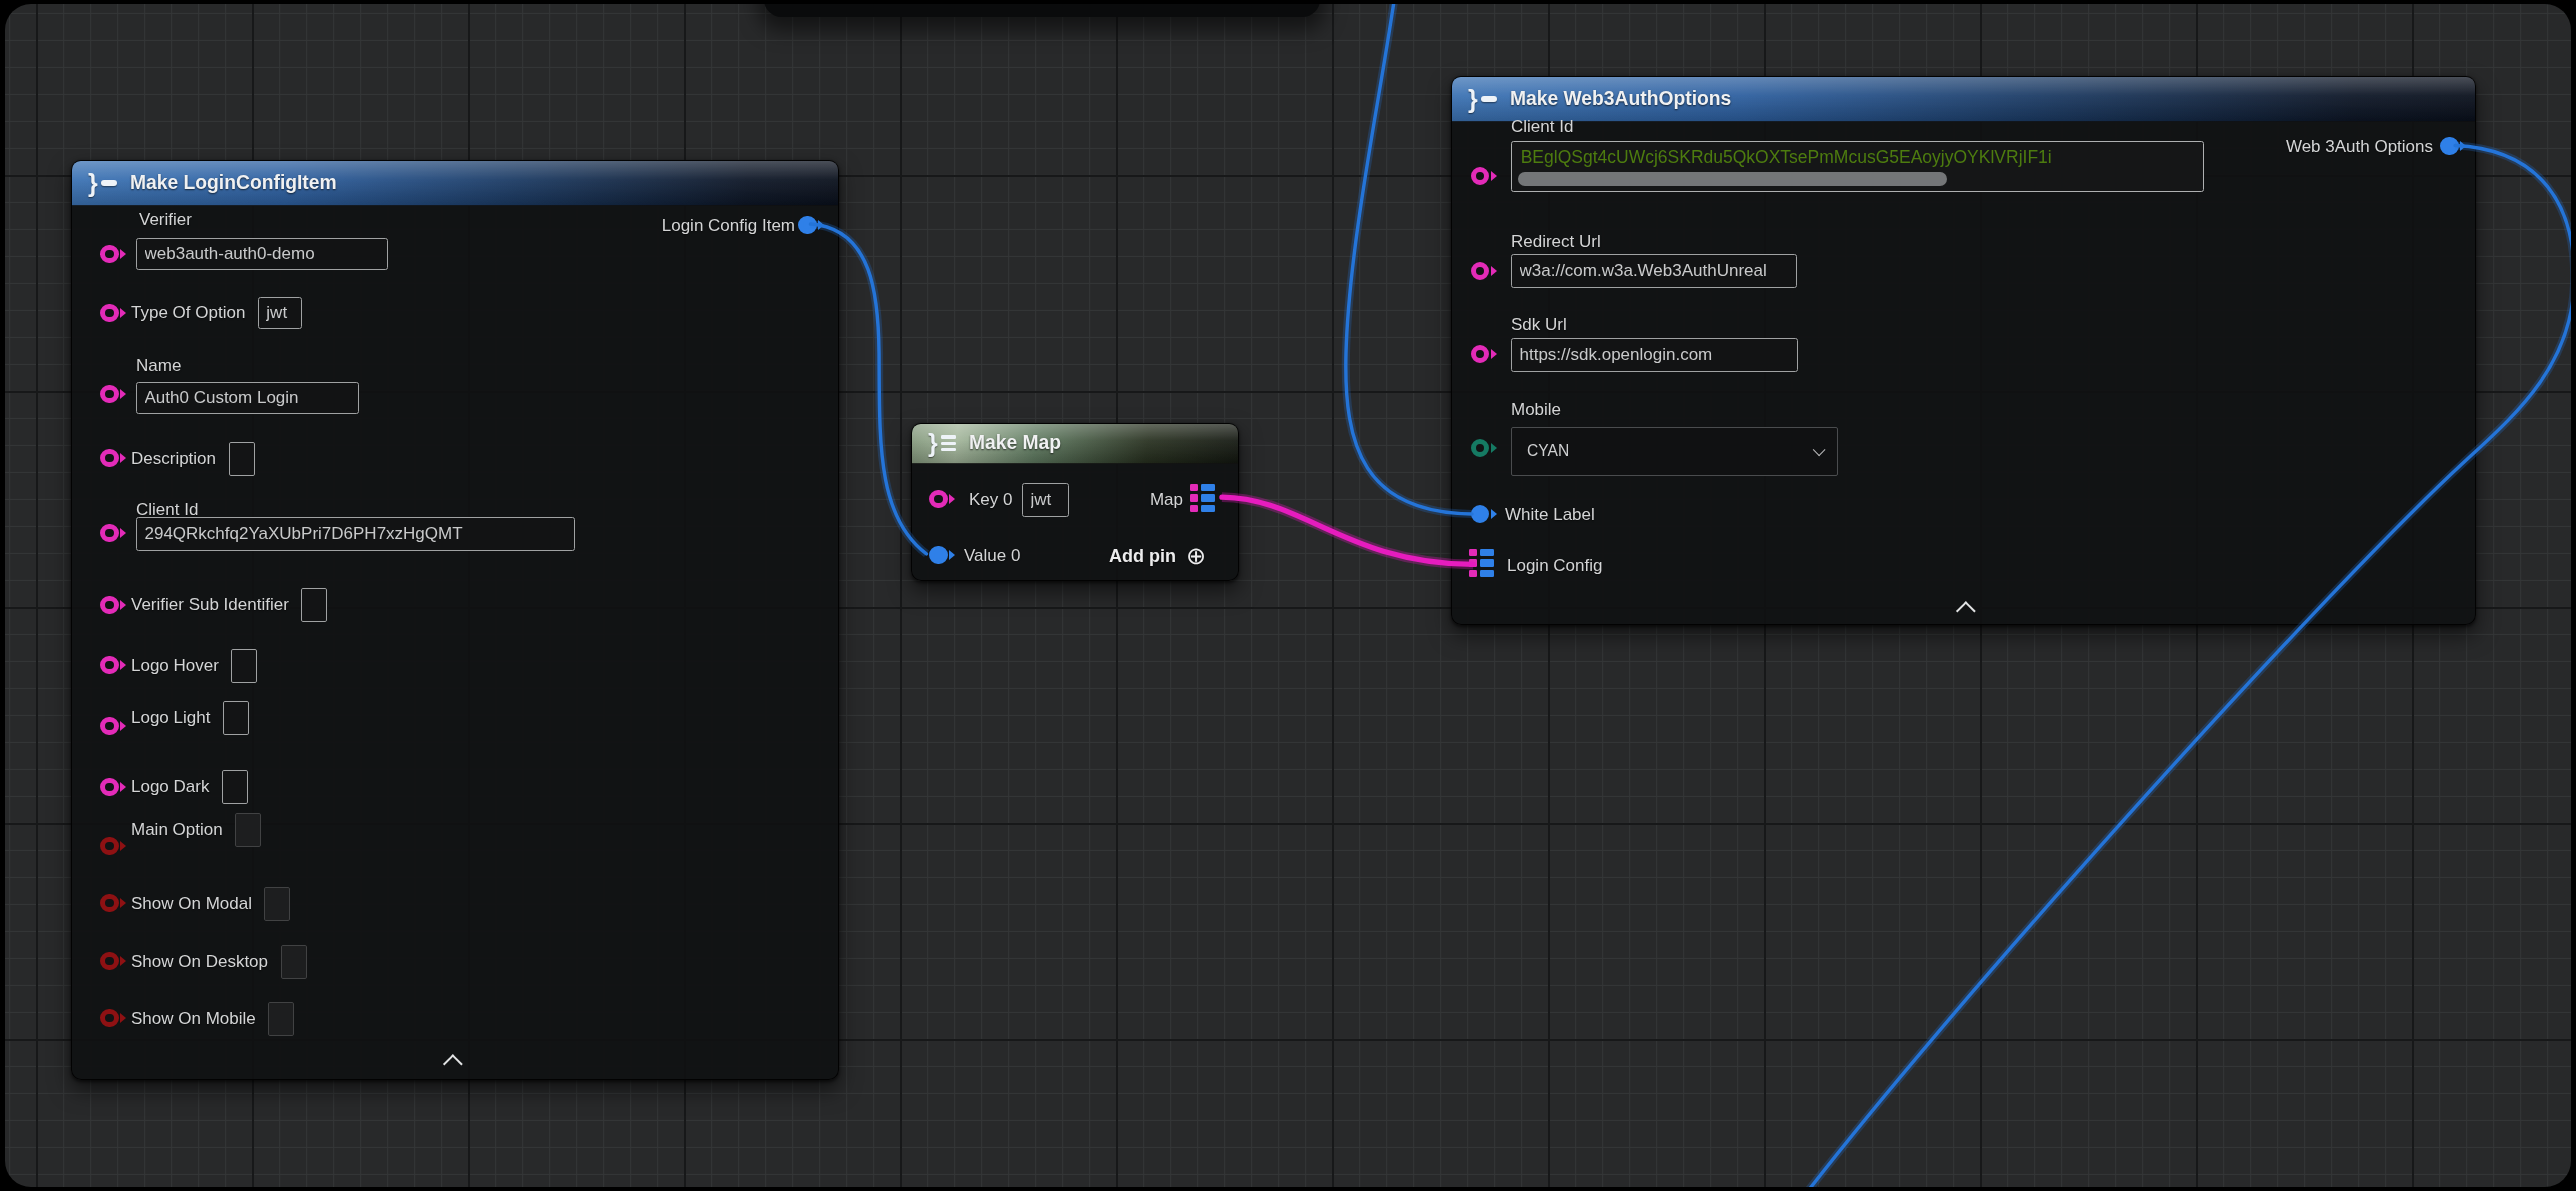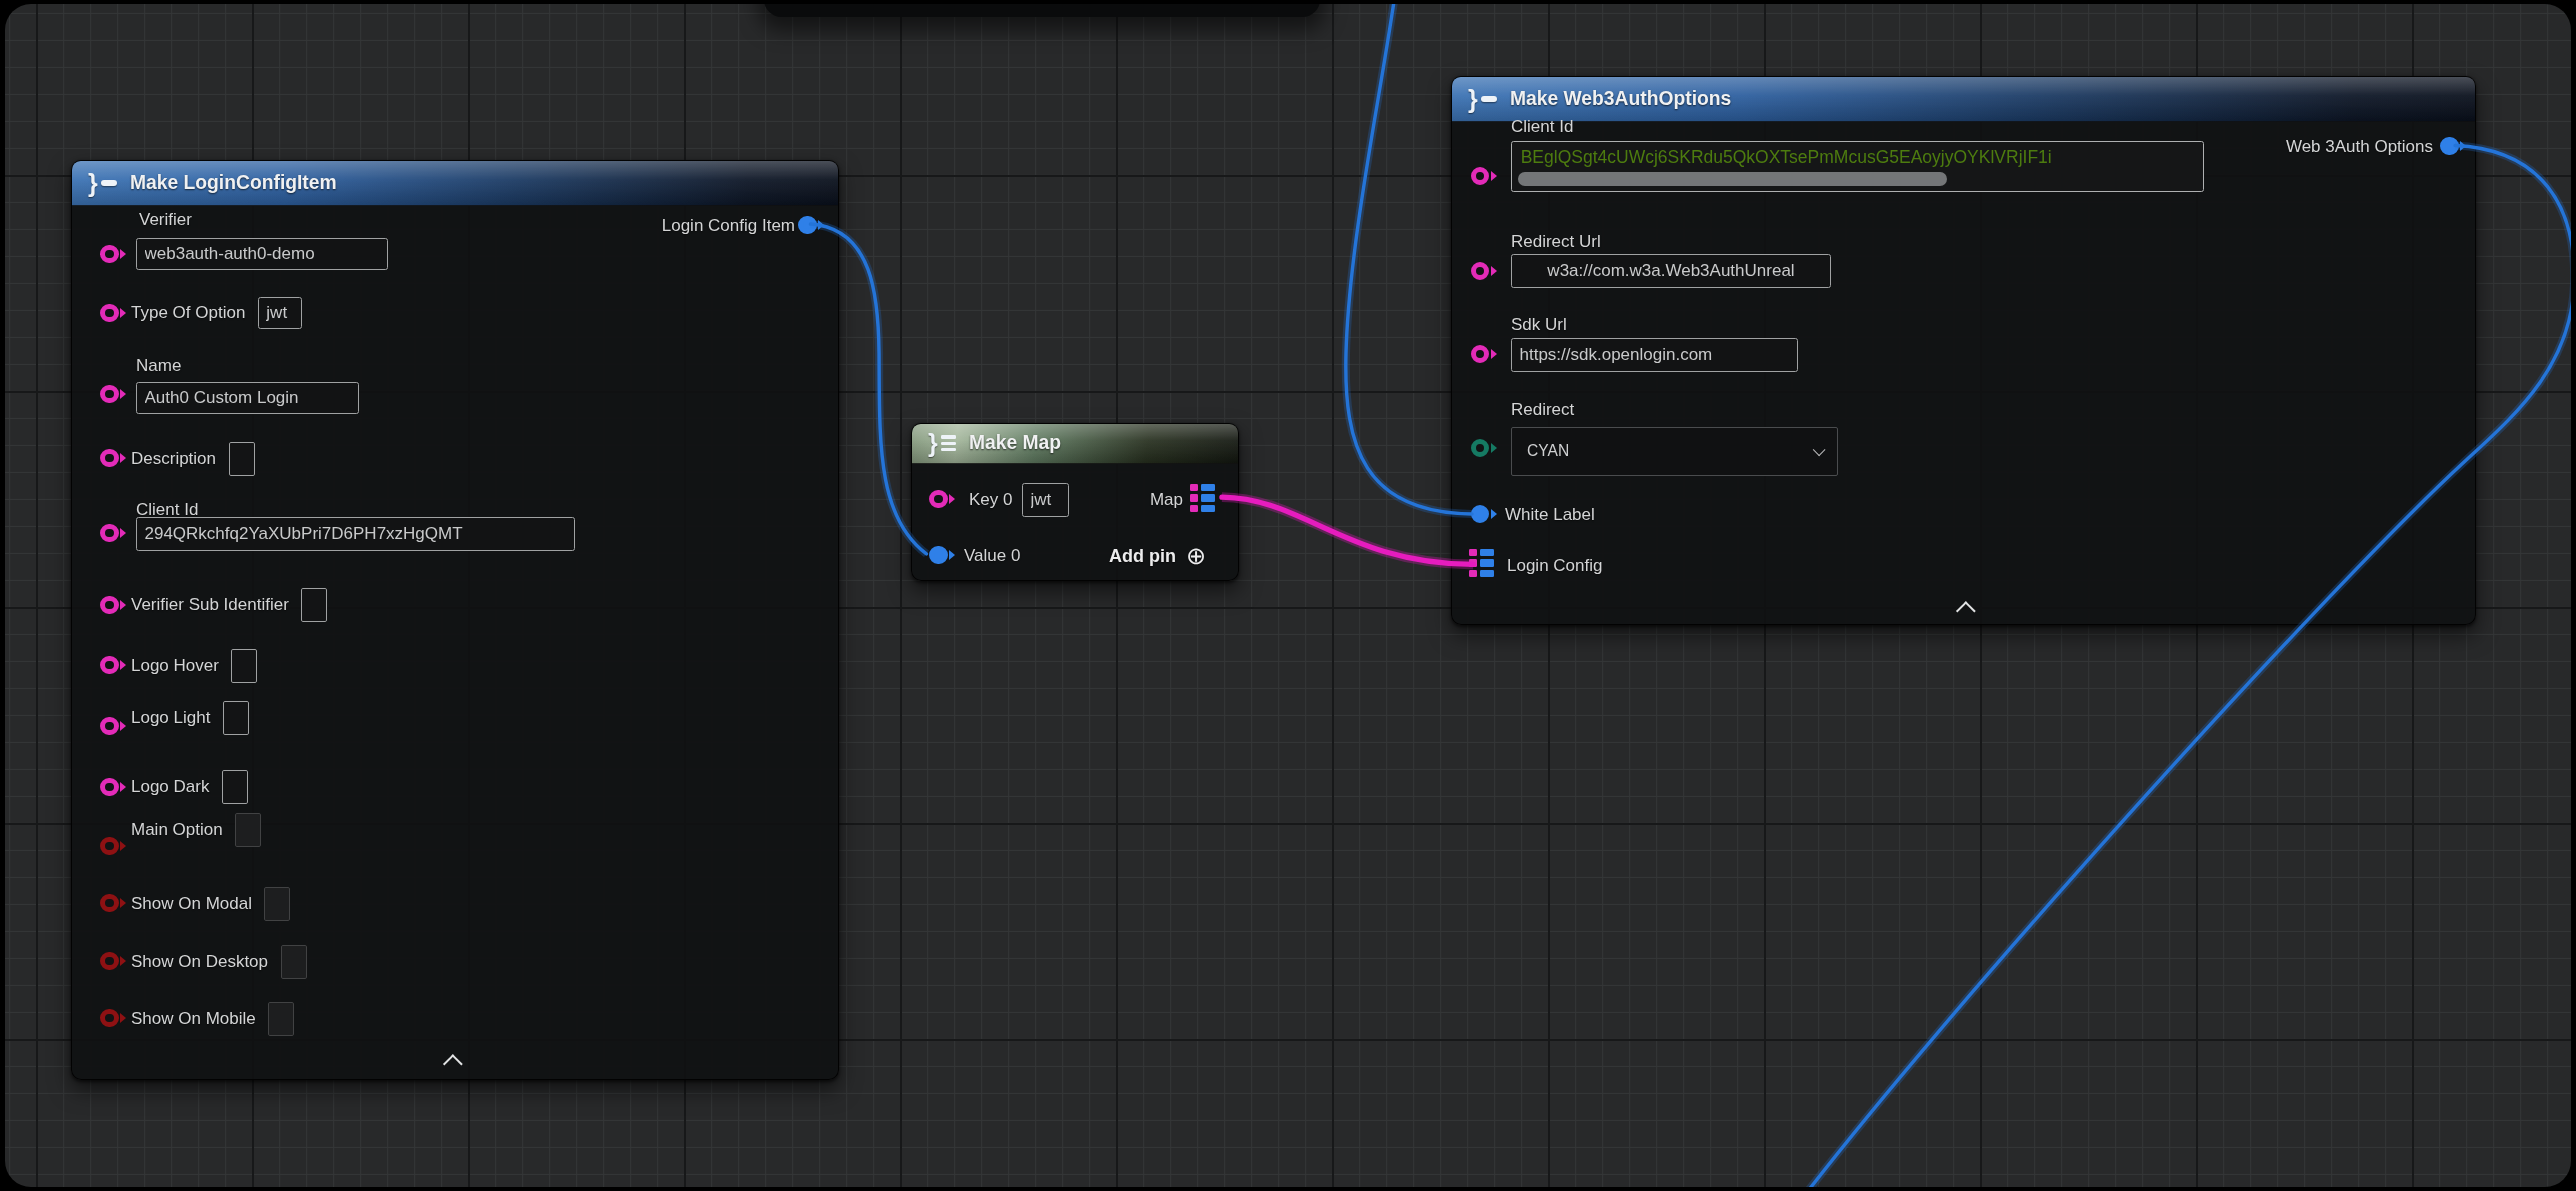--- a/index.html
+++ b/index.html
@@ -201,27 +201,27 @@
 
     <span class="lbl" style="left:59px;top:40px;">Client Id</span>
     <span class="pin str" style="left:18.7px;top:90px;"></span>
     <div class="bigbox" style="left:59px;top:64px;width:693px;height:51px;">
       <div class="bigtxt">BEglQSgt4cUWcj6SKRdu5QkOXTsePmMcusG5EAoyjyOYKlVRjIF1i</div>
       <div class="sbar"></div>
     </div>
 
     <span class="lbl" style="left:59px;top:155px;">Redirect Url</span>
     <span class="pin str" style="left:18.7px;top:185px;"></span>
-    <input class="txt" style="left: 59px; top: 177px; width: 320px; height: 34px; text-align: center;" value="w3a://com.w3a.Web3AuthUnreal">
+    <input class="txt" style="left: 59px; top: 177px; width: 286px; height: 34px;" value="w3a://com.w3a.Web3AuthUnreal">
 
     <span class="lbl" style="left:59px;top:238px;">Sdk Url</span>
     <span class="pin str" style="left:18.7px;top:268px;"></span>
     <input class="txt" style="left: 59px; top: 261px; width: 287px; height: 34px;" value="https://sdk.openlogin.com">
 
-    <span class="lbl" style="left:59px;top:323px;">Redirect</span>
+    <span class="lbl" style="left:59px;top:323px;">Mobile</span>
     <span class="pin enum" style="left:18.7px;top:362px;"></span>
     <div class="dropdown" style="left:59px;top:350px;width:327px;height:49px;">
       <span>CYAN</span>
       <span class="caret"></span>
     </div>
 
     <span class="pin obj filled" style="left:18.7px;top:428px;"></span>
     <span class="lbl" style="left:53px;top:428px;">White Label</span>
 
     <span class="pin-map" style="left:17px;top:472px;">

